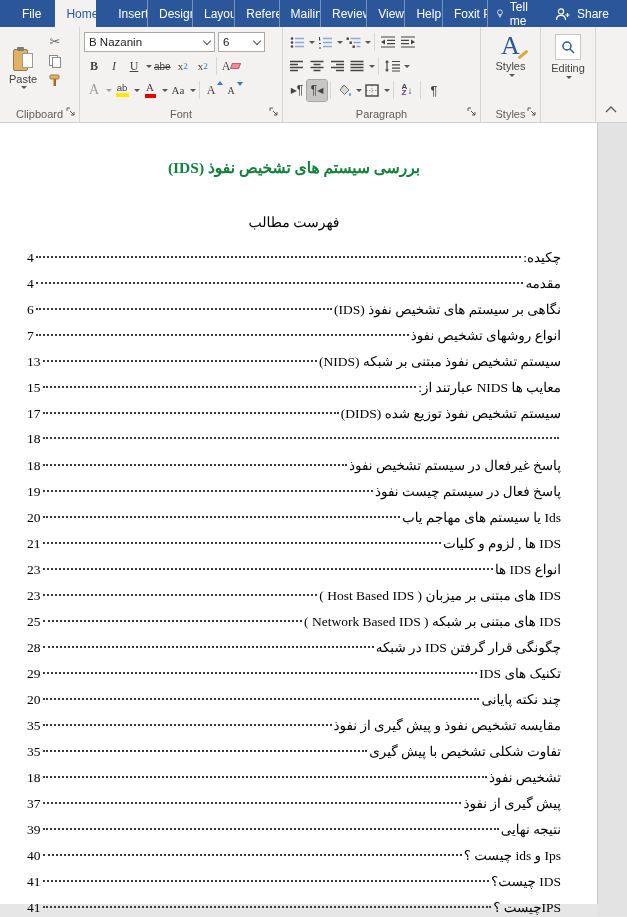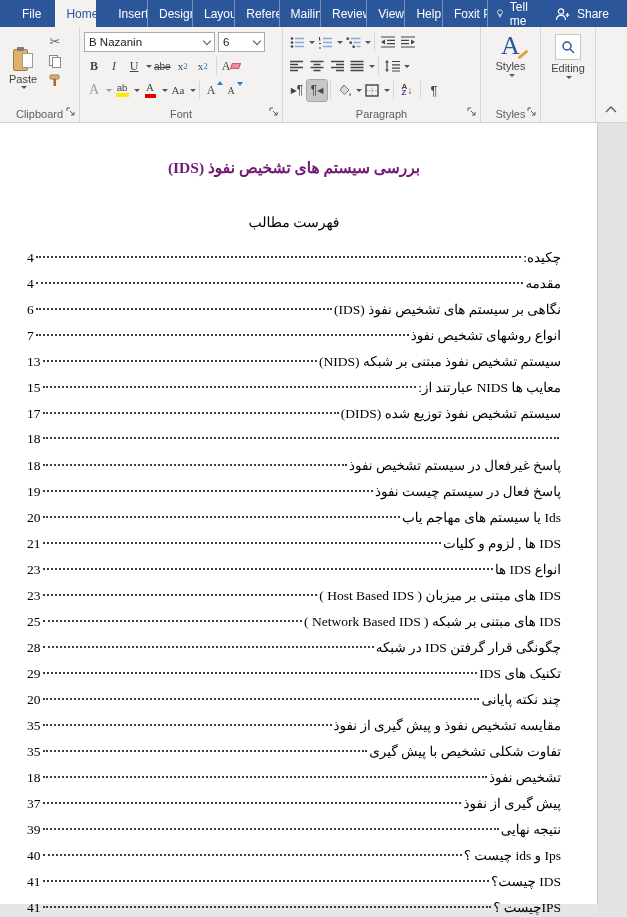--- a/index.html
+++ b/index.html
@@ -60,21 +60,21 @@
   .edit-box { width:26px; height:26px; background:#fff; border:1px solid #c8c6c4; display:flex; align-items:center; justify-content:center; }
 
   .ribbon-tail { flex:1; position:relative; border-right:none; }
   .collapse { position:absolute; right:10px; bottom:5px; }
 
   
   .workspace { position:relative; height:793px; background:#e6e6e6; }
   .page { position:absolute; left:0; top:0; width:598px; height:781px; background:#fff; border-right:1px solid #c8c8c8; padding:36px 36px 0 27px; }
   .scrollstrip { position:absolute; right:0; top:0; width:29px; height:100%; background:#e3e3e3; }
 
-  .doc-title { text-align:center; font-family:"Liberation Serif","DejaVu Serif",serif; font-weight:bold; font-size:15.5px; color:#701a75; direction:rtl; }
+  .doc-title { text-align:center; font-family:"Liberation Serif","DejaVu Serif",serif; font-weight:bold; font-size:15.5px; color:#15803d; direction:rtl; }
   .toc-head { text-align:center; font-family:"Liberation Serif","DejaVu Serif",serif; font-size:14px; margin-top:37px; direction:rtl; }
   .toc { margin-top:18px; direction:rtl; }
   .toc-row { display:flex; align-items:baseline; height:26px; font-family:"Liberation Serif","DejaVu Serif",serif; font-size:13.5px; color:#000; }
   .toc-title { white-space:nowrap; }
   .toc-dots { flex:1; border-bottom:2px dotted #3a3a3a; margin:0 2px; transform:translateY(-4px); min-width:8px; }
   .toc-page { font-size:13.5px; direction:ltr; }
 </style>
 </head>
 <body>
 

